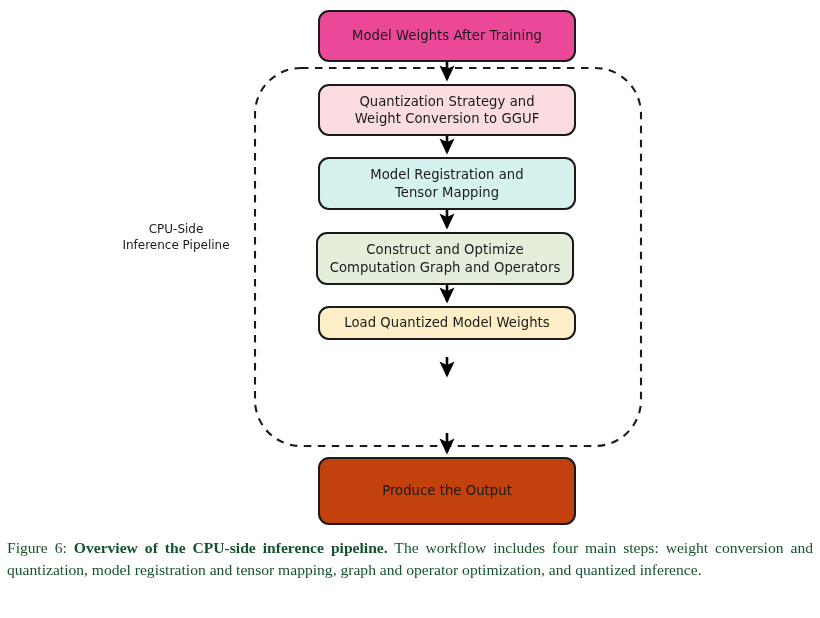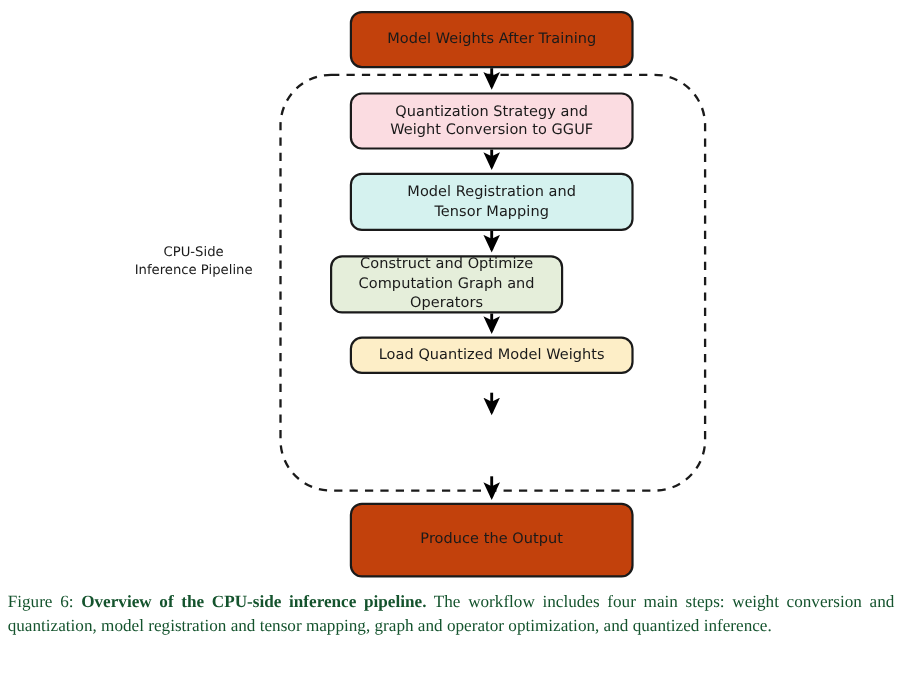--- a/index.html
+++ b/index.html
@@ -96,35 +96,35 @@
     <line x1="447" y1="136" x2="447" y2="152" stroke="#000" stroke-width="2.6" marker-end="url(#arrowhead)"></line>
     <line x1="447" y1="210" x2="447" y2="227" stroke="#000" stroke-width="2.6" marker-end="url(#arrowhead)"></line>
     <line x1="447" y1="285" x2="447" y2="301" stroke="#000" stroke-width="2.6" marker-end="url(#arrowhead)"></line>
     <line x1="447" y1="357" x2="447" y2="375" stroke="#000" stroke-width="2.6" marker-end="url(#arrowhead)"></line>
     <line x1="447" y1="433" x2="447" y2="452" stroke="#000" stroke-width="2.6" marker-end="url(#arrowhead)"></line>
   </svg>
 
   <div id="group-label">CPU-Side
 Inference Pipeline</div>
 
-  <div class="node" style="left:318px; top:10px; width:258px; height:52px; background:#c2410c;">
+  <div class="node" style="left:318px; top:10px; width:258px; height:52px; background:#ec4899;">
     <span class="node-label">Model Weights After Training</span>
   </div>
 
   <div class="node" style="left:318px; top:157px; width:258px; height:53px; background:#d5f2ef;">
     <span class="node-label">Model Registration and
 Tensor Mapping</span>
   </div>
 
   <div class="node" style="left:318px; top:84px; width:258px; height:52px; background:#fbdce1;">
     <span class="node-label">Quantization Strategy and
 Weight Conversion to GGUF</span>
   </div>
 
-  <div class="node" style="left:300px; top:232px; width:212px; height:53px; background:#e5eeda;">
+  <div class="node" style="left:316px; top:232px; width:258px; height:53px; background:#e5eeda;">
     <span class="node-label">Construct and Optimize
 Computation Graph and Operators</span>
   </div>
 
   <div class="node" style="left:318px; top:306px; width:258px; height:34px; background:#fdeec7;">
     <span class="node-label">Load Quantized Model Weights</span>
   </div>
 
 
   <div class="node" style="left:318px; top:457px; width:258px; height:68px; background:#c2410c;">

